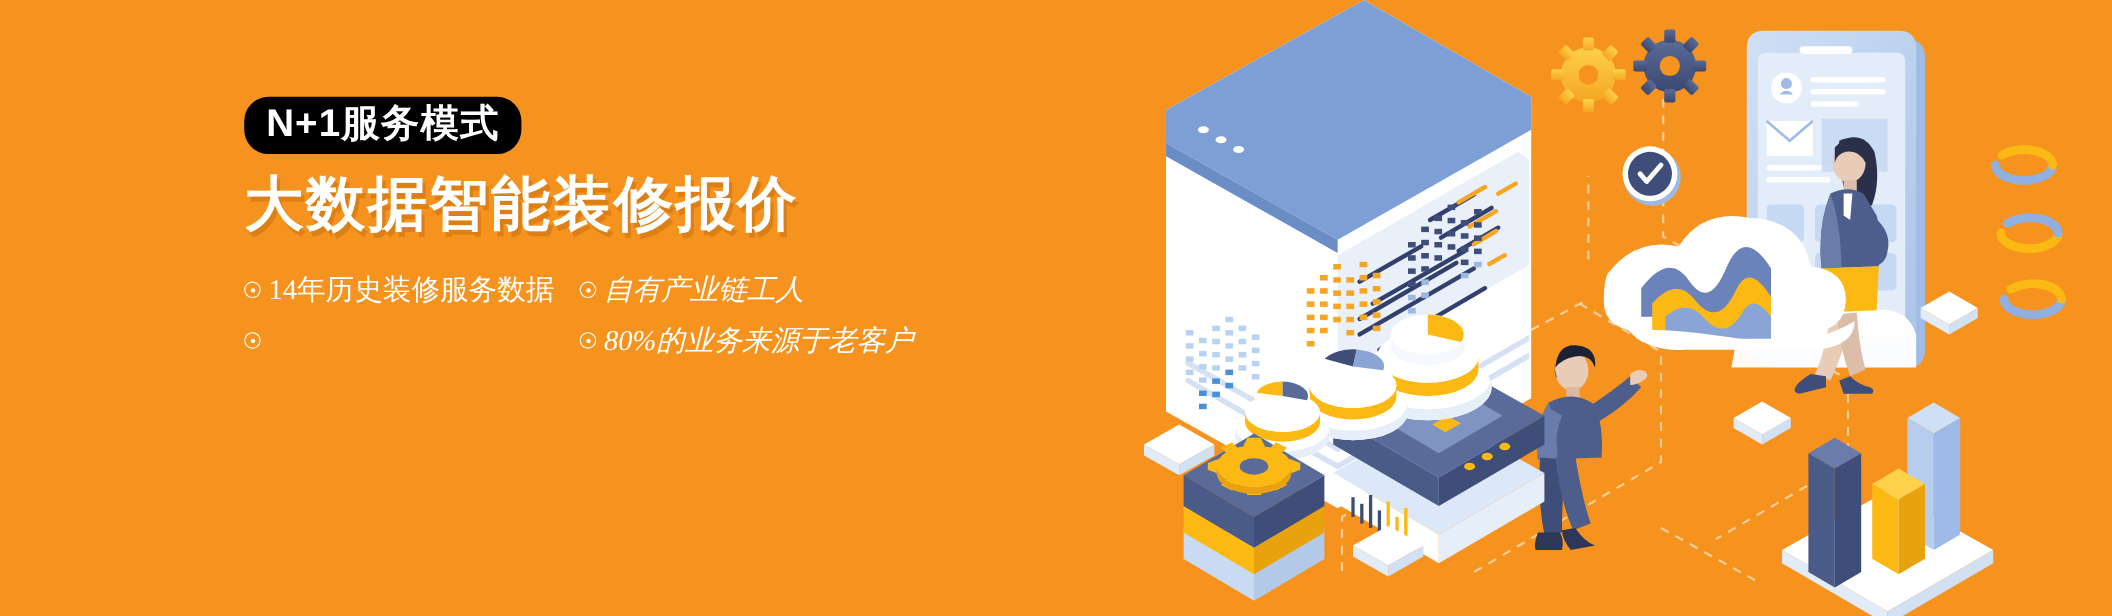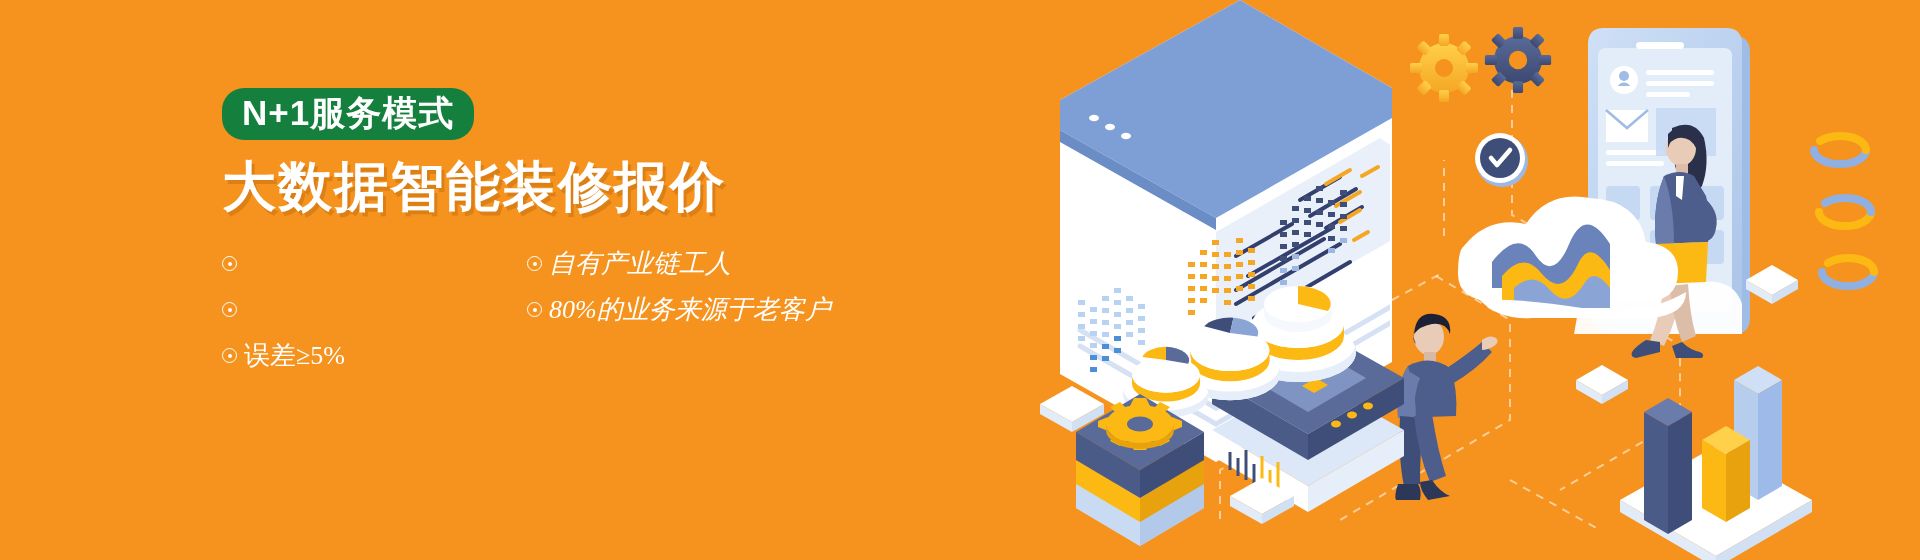--- a/index.html
+++ b/index.html
@@ -16,21 +16,21 @@
     overflow:hidden;
   }
   
   #text-block {
     position:absolute;
     left:222px; top:88px;
     width:760px;
   }
   #badge {
     display:inline-block;
-    background:#15803d;
+    background:#000000;
     color:#ffffff;
     font-size:35px;
     font-weight:bold;
     letter-spacing:1px;
     padding:7px 20px 10px 20px;
     border-radius:22px;
     line-height:1;
     white-space:nowrap;
   }
   #headline {
@@ -97,27 +97,24 @@
 
     <div id="badge">N+1服务模式</div>
 
     <div id="headline">大数据智能装修报价</div>
 
     <div id="bullets">
 
       <div class="bullet-col" id="col-left">
         <div class="bullet">
           <span class="dot-icon"></span>
+          <span>14年历史装修服务数据</span>
         </div>
         <div class="bullet">
           <span class="dot-icon"></span>
-        </div>
-        <div class="bullet">
-          <span class="dot-icon"></span>
-          <span>误差≥5%</span>
         </div>
       </div>
 
       <div class="bullet-col" id="col-right">
         <div class="bullet">
           <span class="dot-icon"></span>
           <span>自有产业链工人</span>
         </div>
         <div class="bullet">
           <span class="dot-icon"></span>

